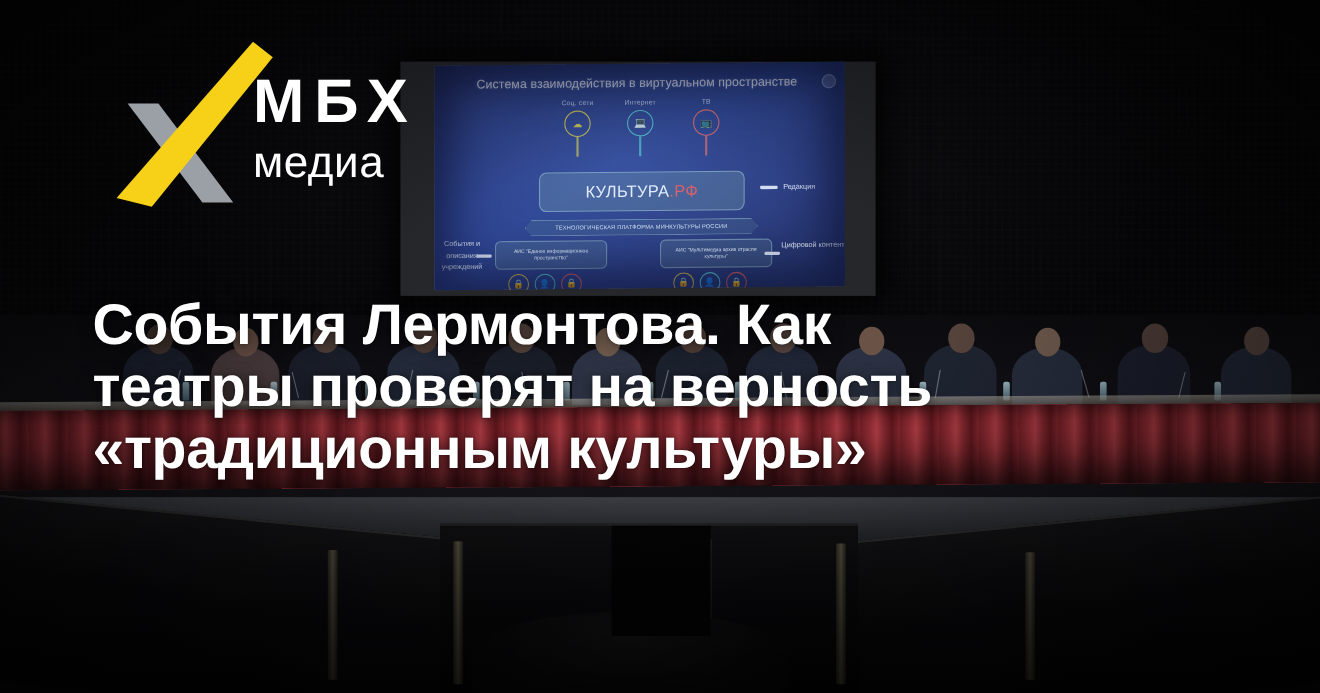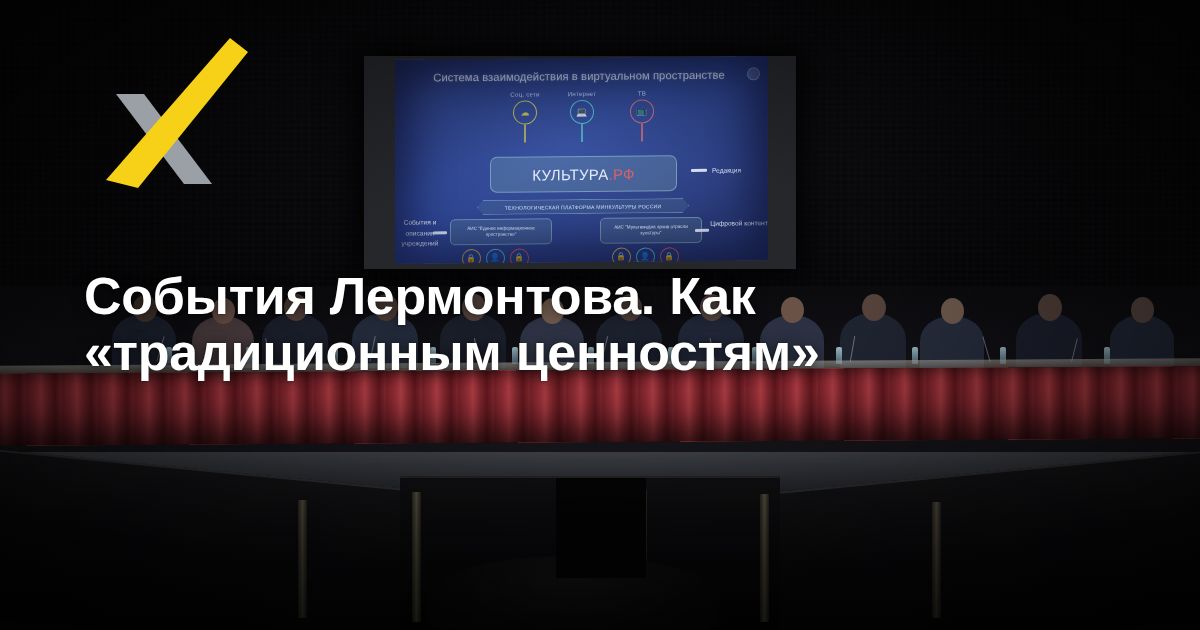--- a/index.html
+++ b/index.html
@@ -567,20 +567,25 @@
 
     <div class="vignette"></div>
     <div class="bottom-shade"></div>
   </div>
 
   <div class="logo">
     <svg class="logo-mark" viewBox="0 0 150 160">
       <polygon points="16,56 44,56 112,146 84,146" fill="#9AA0A6"></polygon>
       <polygon points="130,0 148,14 38,150 6,142" fill="#F7D117"></polygon>
     </svg>
+    <div class="logo-text">
+      <div class="logo-mbh">МБХ</div>
+      <div class="logo-media">медиа</div>
+    </div>
   </div>
 
   <div class="headline">
     <span class="ln">События Лермонтова. Как</span>
-    <span class="ln">«традиционным ценностям»</span>
+    <span class="ln">театры проверят на верность</span>
+    <span class="ln">«традиционным культуры»</span>
   </div>
 
 </div>
 
 </body></html>

